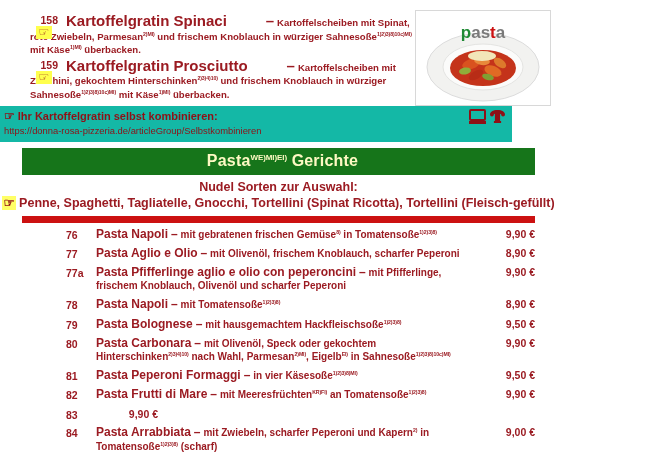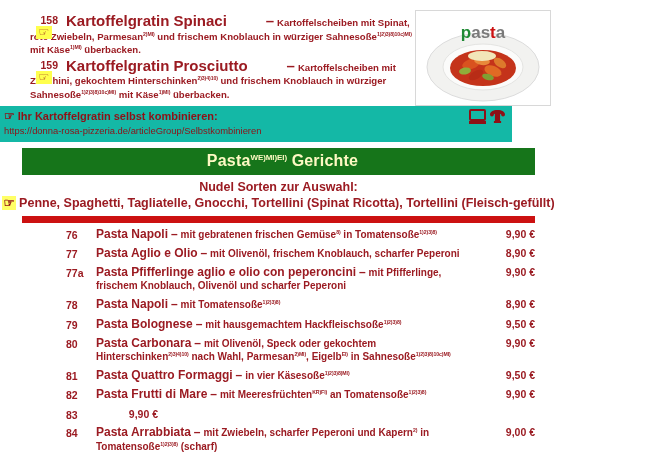--- a/index.html
+++ b/index.html
@@ -224,21 +224,21 @@
         <span class="rname">Pasta Carbonara</span>
         <span class="rname">–</span>
         <span class="rdesc">mit Olivenöl, Speck oder gekochtem Hinterschinken<sup>2)3)4)10)</sup> nach Wahl, Parmesan<sup>2)MI)</sup>, Eigelb<sup>EI)</sup> in Sahnesoße<sup>1)2)3)8)10c)MI)</sup></span>
       </div>
       <div class="rprice">9,90 €</div>
     </div>
 
     <div class="row">
       <div class="rnum">81</div>
       <div class="rtext">
-        <span class="rname">Pasta Quattro Formaggi</span>
+        <span class="rname">Pasta Peperoni Formaggi</span>
         <span class="rname">–</span>
         <span class="rdesc">in vier Käsesoße<sup>1)2)3)8)MI)</sup></span>
       </div>
       <div class="rprice">9,50 €</div>
     </div>
 
     <div class="row">
       <div class="rnum">82</div>
       <div class="rtext">
         <span class="rname">Pasta Frutti di Mare</span>

